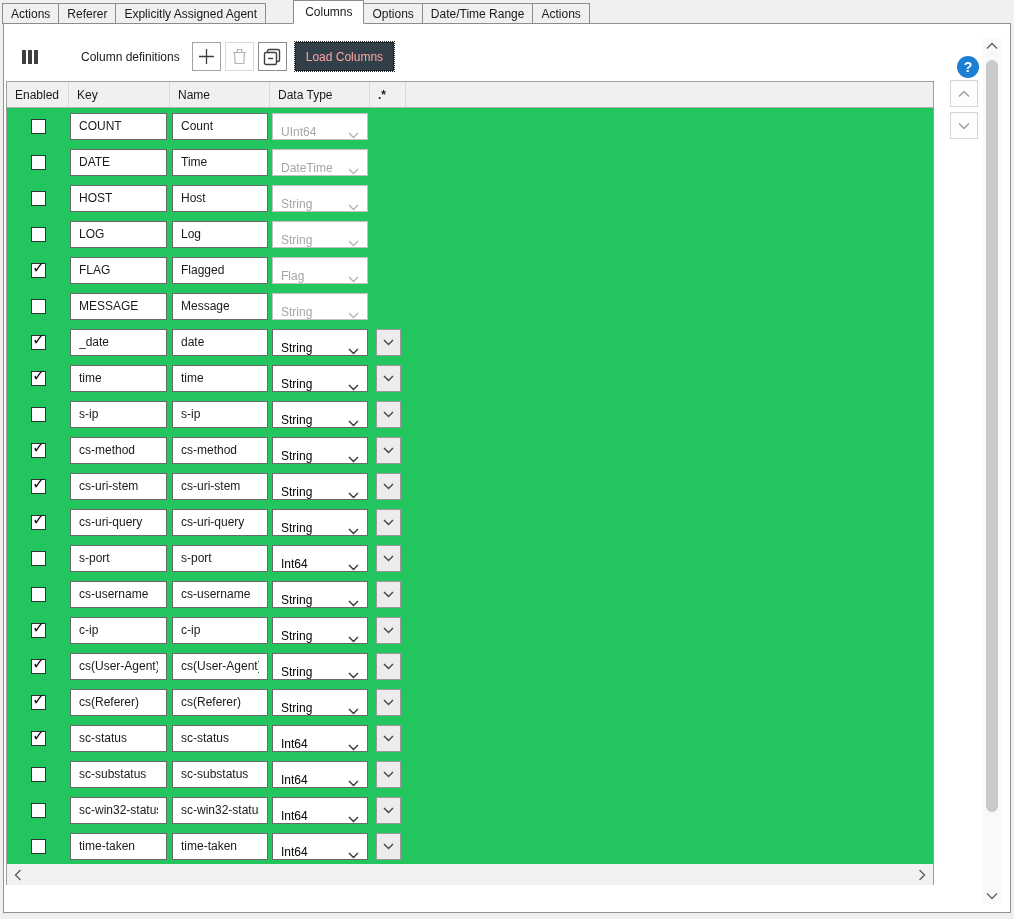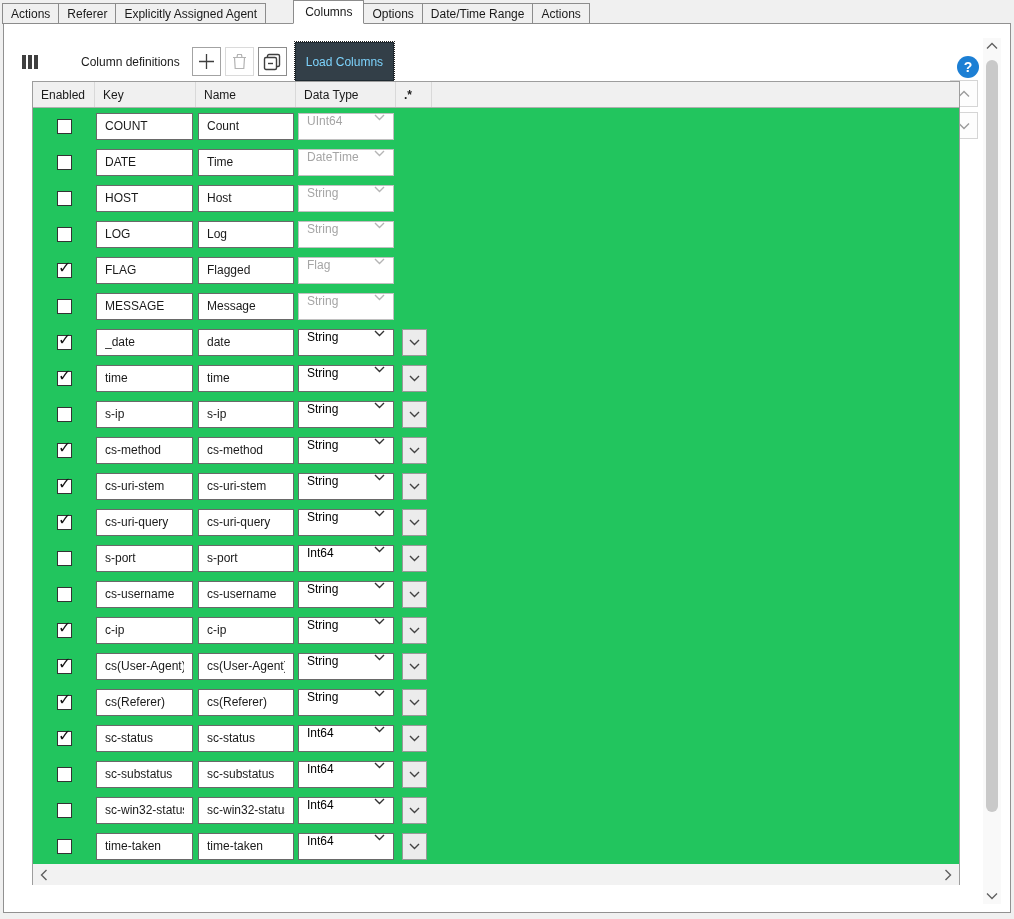--- a/index.html
+++ b/index.html
@@ -35,42 +35,42 @@
   .cols-icon i { display:block; width:4px; height:14px; background:#3f3f3f; }
   .toolbar-label { color:#1a1a1a;margin-left:36px; }
   .tbtn {
     width:29px; height:29px; background:#fff; display:flex; align-items:center; justify-content:center;
     cursor:pointer;
   }
   .tbtn.add { margin-left:12px; border:1px solid #a3a3a3; }
   .tbtn.del { margin-left:4px; border:1px solid #dadada; }
   .tbtn.dup { margin-left:4px; border:1px solid #8c8c8c; }
   .load-btn {
-    margin-left:8px; height:39px; padding:0 10px; color:#7dd3fc;
+    margin-left:8px; height:29px; padding:0 10px; color:#fca5a5;
     display:flex; align-items:center; border:1px solid #1f2930;
     outline:1px dotted #222; outline-offset:0px; cursor:pointer;
   }
 
   
   .help-icon {
     position:absolute; left:953px; top:32px; width:22px; height:22px; border-radius:50%;
     color:#fff; font-weight:bold; font-size:14px;
     display:flex; align-items:center; justify-content:center; cursor:pointer;
   }
   .move-btn {
     position:absolute; left:946px; width:28px; height:27px;
     background:#fdfdfd; border:1px solid #d5d5d5; color:#9b9b9b;
     display:flex; align-items:center; justify-content:center; cursor:pointer;
   }
   .move-up { top:56px; }
   .move-down { top:88px; }
 
   
   .table {
-    position:absolute; left:28px; top:57px; width:928px; height:804px;
+    position:absolute; left:2px; top:57px; width:928px; height:804px;
     border:1px solid #9d9d9d; background:#fff; display:flex; flex-direction:column;
   }
   .thead { height:26px; background:#f0f0f0; border-bottom:1px solid #b0b0b0; display:flex; flex:none; }
   .th { display:flex; align-items:center; padding-left:8px; border-right:1px solid #d9d9d9; color:#1a1a1a; }
   .th.c-en { width:62px; }
   .th.c-key { width:101px; }
   .th.c-name { width:100px; }
   .th.c-type { width:100px; }
   .th.c-re { width:36px; font-weight:bold; }
   .th.c-fill { flex:1; border-right:none; }
@@ -89,21 +89,21 @@
   .checkbox.checked .check { display:block; }
 
   .txt {
     height:27px; border:1px solid #696969; background:#fff; padding:0 8px;
     font-family:inherit; font-size:12px; color:#1a1a1a; flex:none;
   }
   .txt.key { width:97px; margin-right:5px; }
   .txt.name { width:96px; margin-right:4px; }
   .dropdown {
     width:96px; height:27px; border:1px solid #696969; background:#fff;
-    display:flex; align-items:flex-start; justify-content:space-between; padding:0 8px;
+    display:flex; align-items:flex-end; justify-content:space-between; padding:0 8px;
     color:#000; cursor:pointer; flex:none;
   }
   .dropdown .chev { color:#333; }
   .dropdown.disabled { border-color:#c0c0c0; color:#a5a5a5; }
   .dropdown.disabled .chev { color:#b5b5b5; }
   .optbtn {
     width:25px; height:27px; margin-left:8px; background:#ececec; border:1px solid #999;
     display:flex; align-items:center; justify-content:center; color:#444; cursor:pointer; flex:none;
   }
 

